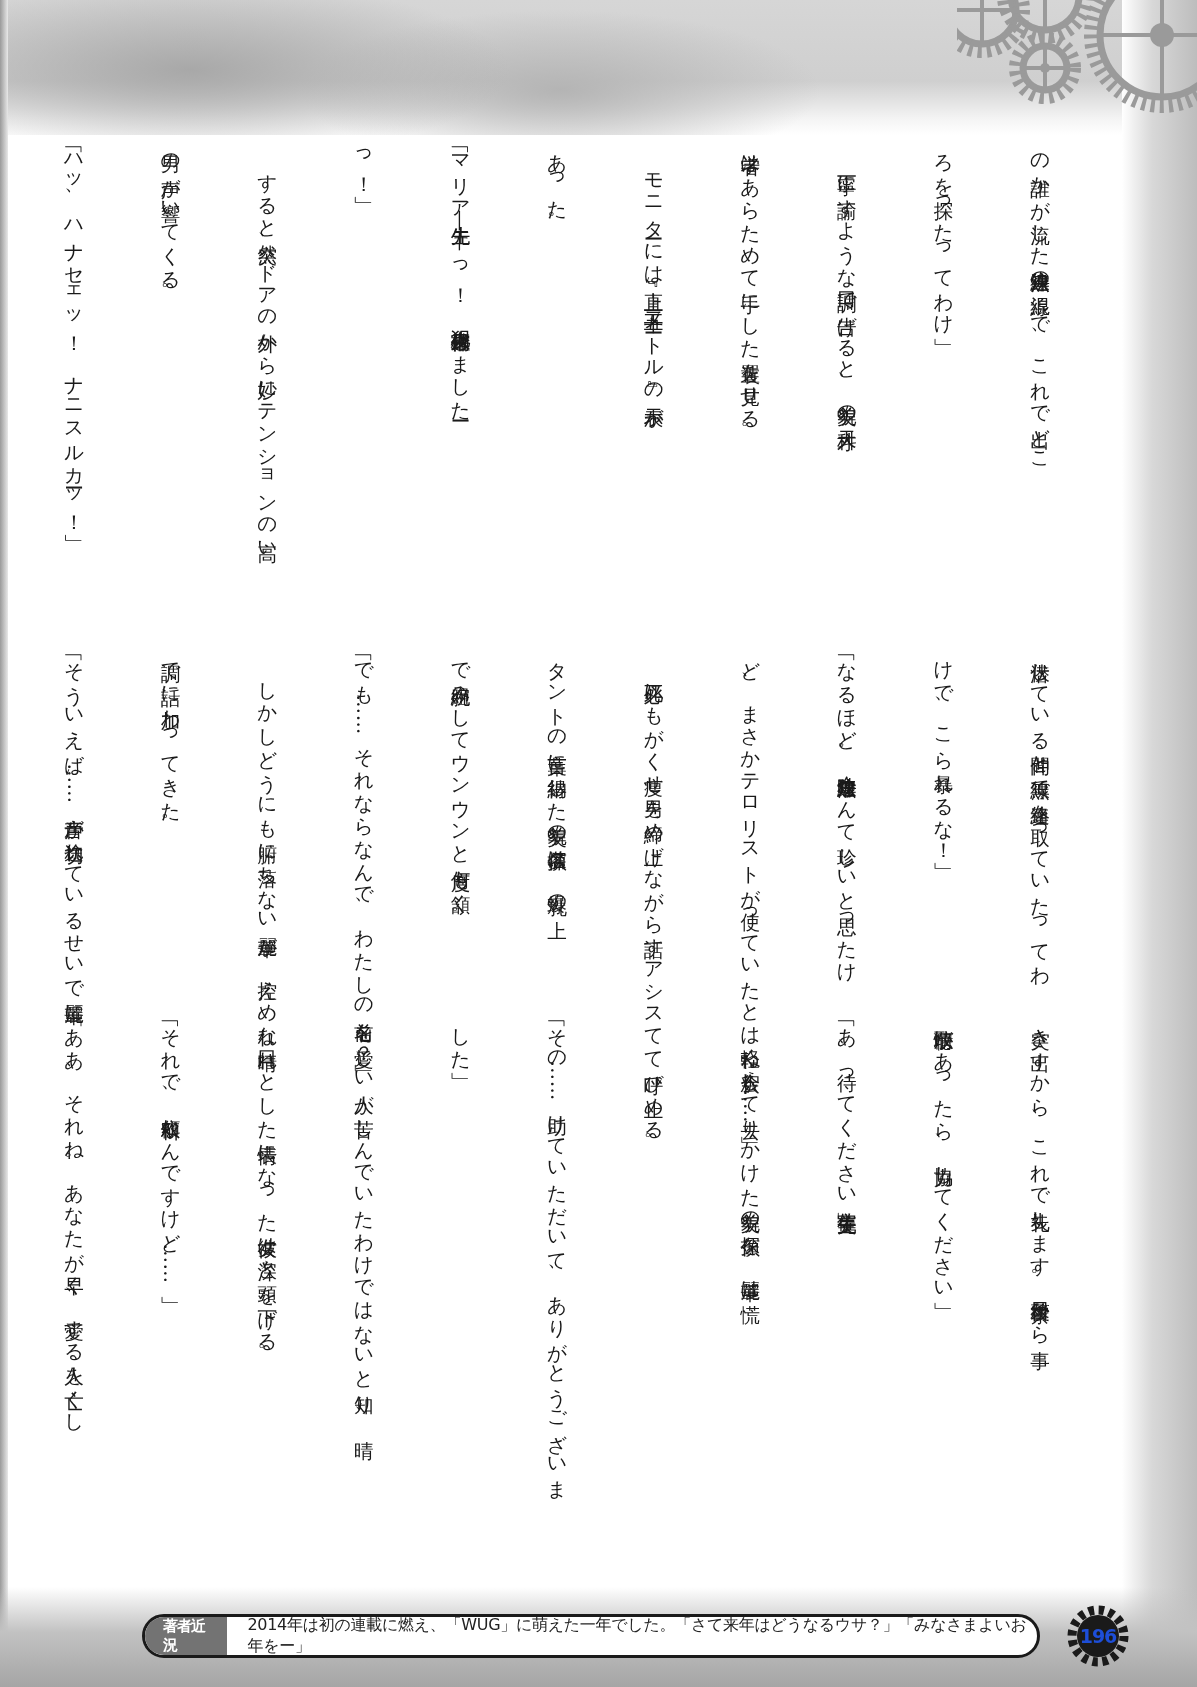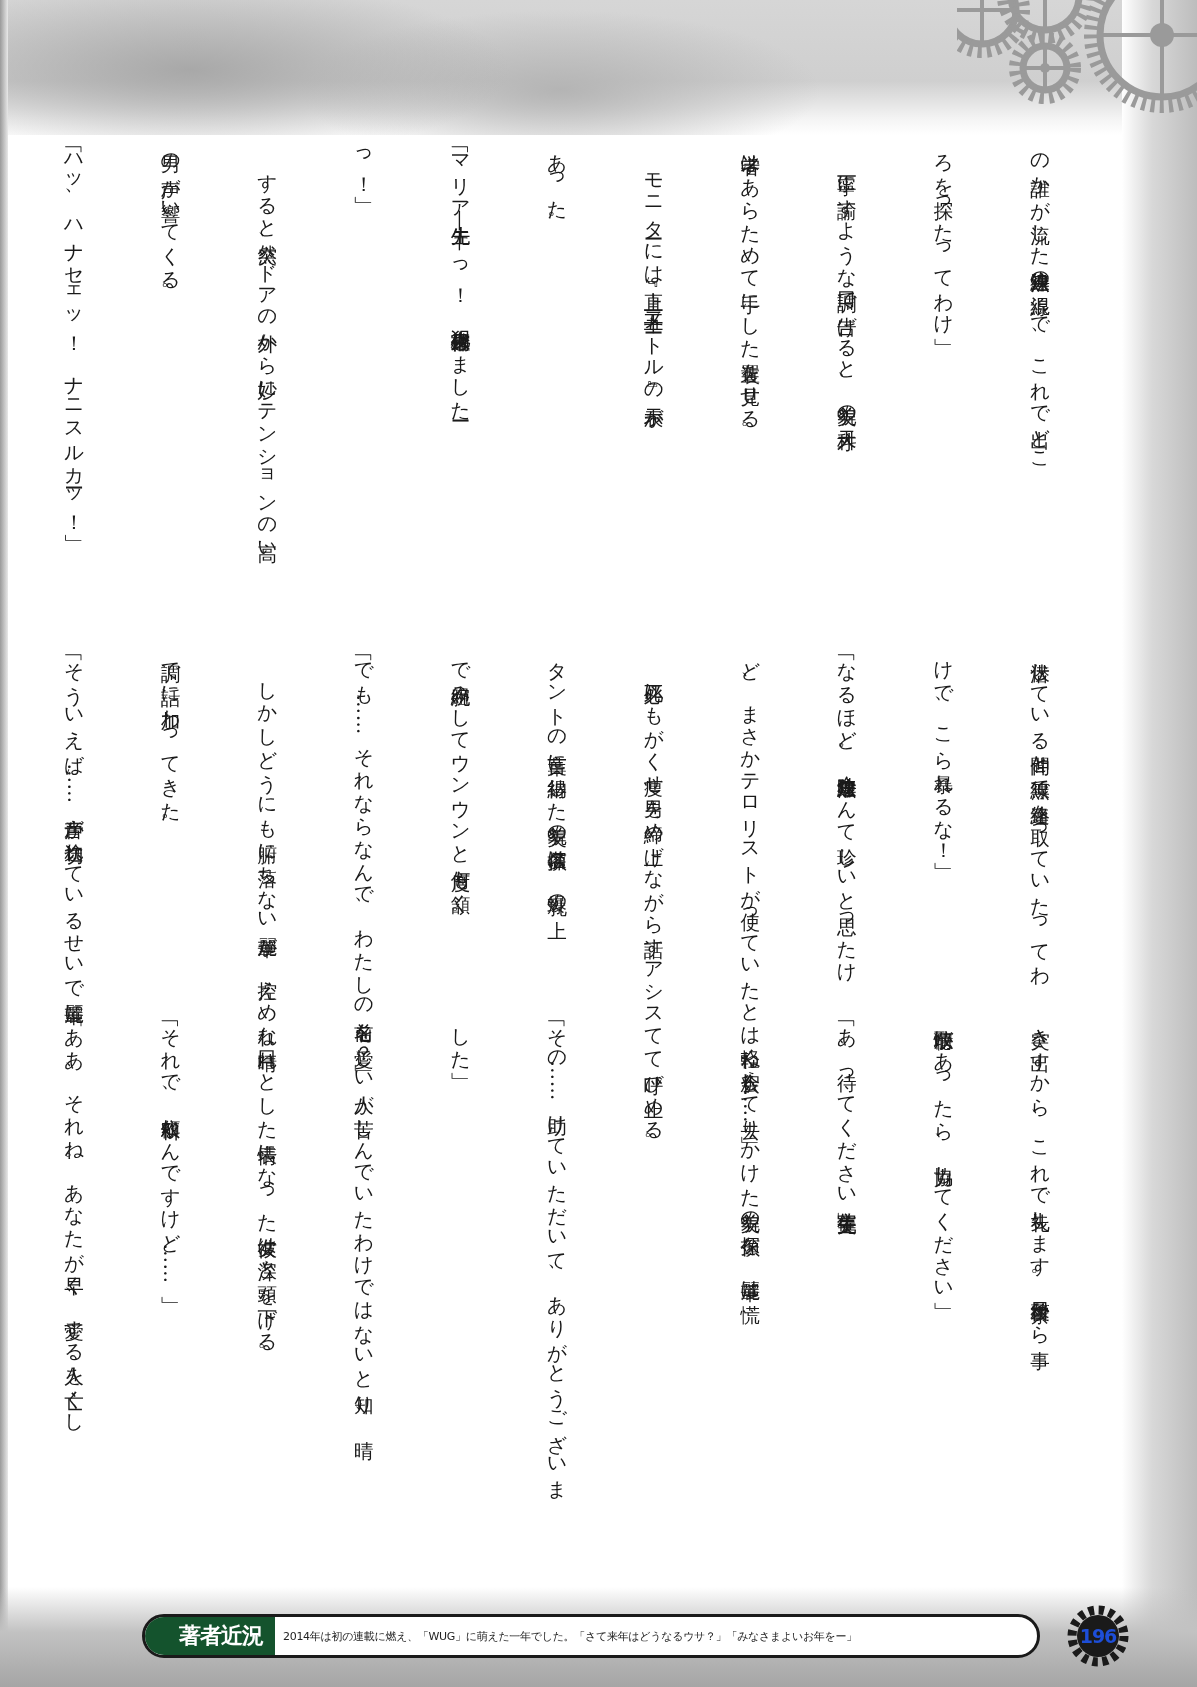--- a/index.html
+++ b/index.html
@@ -42,27 +42,27 @@
   #tier1 { left: 150px; top: 140px; width: 970px; height: 470px; }
   #tier2 { left: 150px; top: 648px; width: 970px; height: 332px; }
   #tier3 { left: 150px; top: 1014px; width: 970px; height: 532px; }
 
   .footer {
     position: absolute; left: 142px; top: 1614px; width: 898px; height: 44px;
     border: 3px solid #1a1a1a; border-radius: 22px; background: #ffffff;
     box-sizing: border-box; overflow: hidden; display: flex; align-items: center;
   }
   .footer .label {
-    background: #14532d; color: #ffffff; height: 100%;
-    padding: 0 12px 0 34px; display: flex; align-items: center;
-    font-family: "DejaVu Sans", sans-serif; font-weight: bold; font-size: 22px;
+    background: #737373; color: #ffffff; height: 100%;
+    padding: 0 12px 0 18px; display: flex; align-items: center;
+    font-family: "DejaVu Sans", sans-serif; font-weight: bold; font-size: 15px;
     letter-spacing: -1px;
   }
   .footer .text {
-    font-family: "DejaVu Sans", sans-serif; font-size: 11px; padding-left: 8px;
+    font-family: "DejaVu Sans", sans-serif; font-size: 16px; padding-left: 20px;
     letter-spacing: -0.3px; color: #222;
   }
   .page-num {
     position: absolute; left: 1067px; top: 1605px; width: 62px; height: 62px;
   }
   .page-num span {
     position: absolute; left: 0; top: 0; width: 62px; height: 62px;
     display: flex; align-items: center; justify-content: center;
     color: #1d4ed8; font-family: "DejaVu Sans", sans-serif; font-weight: bold; font-size: 19px;
     letter-spacing: -1px;

